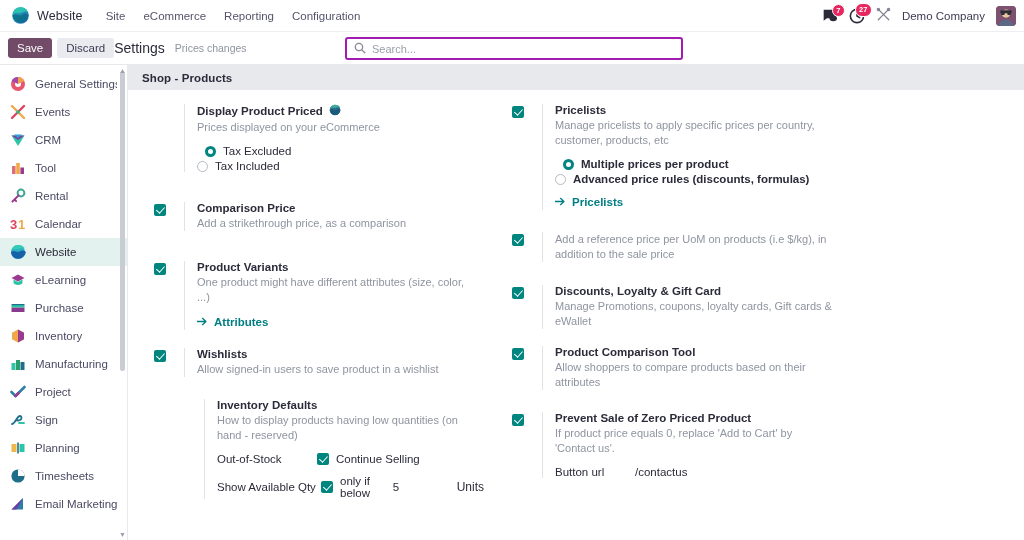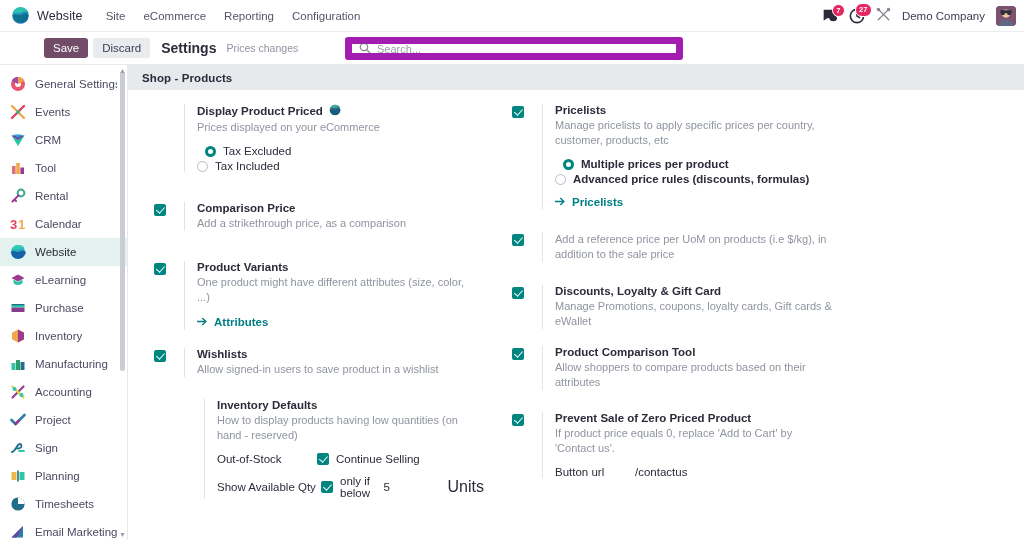--- a/index.html
+++ b/index.html
@@ -63,32 +63,32 @@
     display: flex; align-items: center;
     background: #ffffff;
     border-bottom: 1px solid #e7e9ec;
     padding: 0 8px;
     position: relative;
   }
   .btn {
     font-size: 11.5px; border: 0; border-radius: 3px;
     padding: 4px 9px; cursor: pointer; font-family: inherit;
   }
-  .btn-save { background: #714b67; color: #fff; font-weight: 500; margin-left: 36px; }
+  .btn-save { background: #714b67; color: #fff; font-weight: 500; }
   .btn-discard { background: #e9ebee; color: #3c3c54; margin-left: 5px; }
   .breadcrumb-title {
-    font-size: 14px; color: #2b2b3a; margin-left: 11px; font-weight: 700;
+    font-size: 14px; color: #2b2b3a; margin-left: 0; font-weight: 400;
   }
   .unsaved {
     font-size: 10.5px; color: #8f94a0; margin-left: 10px; font-style: normal;
   }
   .searchbar {
     position: absolute; left: 345px; top: 5px;
     width: 338px; height: 23px;
-    border: 7px solid #a21caf; border-radius: 3px;
+    border: 2px solid #a21caf; border-radius: 3px;
     display: flex; align-items: center; padding: 0 7px;
     background: #fff;
   }
   .search-icon { margin-right: 6px; flex-shrink: 0; opacity: .7; }
   .search-input {
     border: 0; outline: 0; font-size: 11px; font-family: inherit;
     color: #3c3c54; width: 100%; background: transparent;
   }
   .search-input::placeholder { color: #9aa0ab; }
 
@@ -191,21 +191,21 @@
     font-size: 11.5px; color: #2b2b3a;
   }
   .field-label { width: 100px; flex-shrink: 0; color:#2b2b3a; }
   .field-label.wide { width: 104px; }
   .inline-cb { display: flex; align-items: center; gap: 7px; }
   .num-input {
     border: 0; border-bottom: 1px solid transparent; outline: none;
     font-family: inherit; font-size: 11.5px; color: #2b2b3a;
     width: 58px; margin-left: 12px; background: transparent;
   }
-  .unit-label { color: #2b2b3a; font-size: 16px; margin-left: 6px;}
+  .unit-label { color: #2b2b3a; font-size: 12px; margin-left: 6px;}
   .url-input {
     border: 0; outline: none; font-family: inherit; font-size: 11.5px;
     color: #2b2b3a; background: transparent; width: 150px;
   }
   .btnurl-label { width: 80px; flex-shrink:0; }
 </style>
 </head>
 <body>
 
 <div class="navbar">
@@ -405,31 +405,20 @@
       <span class="side-ico">
         <svg viewBox="0 0 16 16" width="16" height="16">
             <rect x="1.5" y="7" width="4" height="7" fill="#2ec4a6"></rect>
             <rect x="6" y="4" width="4" height="10" fill="#2a9d6e"></rect>
             <rect x="10.5" y="6" width="4" height="8" fill="#1f6f8b"></rect>
           </svg>
       </span>
       <span class="side-label">Manufacturing</span>
     </div>
 
-    <div class="side-item">
-      <span class="side-ico">
-        <svg viewBox="0 0 16 16" width="16" height="16">
-            <path d="M2.5 13.5L13.5 2.5" stroke="#9b3a8e" stroke-width="2.2" stroke-linecap="round"></path>
-            <path d="M2.5 2.5l11 11" stroke="#d8d84b" stroke-width="2.2" stroke-linecap="round"></path>
-            <circle cx="4.5" cy="5" r="2" fill="#2ec4a6"></circle>
-            <circle cx="11.5" cy="11" r="2" fill="#2ec4a6"></circle>
-          </svg>
-      </span>
-      <span class="side-label">Accounting</span>
-    </div>
 
     <div class="side-item">
       <span class="side-ico">
         <svg viewBox="0 0 16 16" width="16" height="16">
             <path d="M1.5 8l4 4L14.5 3" stroke="#2e7fa8" stroke-width="2.6" fill="none" stroke-linecap="round" stroke-linejoin="round"></path>
             <path d="M5.5 12l3-3" stroke="#9b3a8e" stroke-width="2.6" stroke-linecap="round"></path>
           </svg>
       </span>
       <span class="side-label">Project</span>
     </div>

